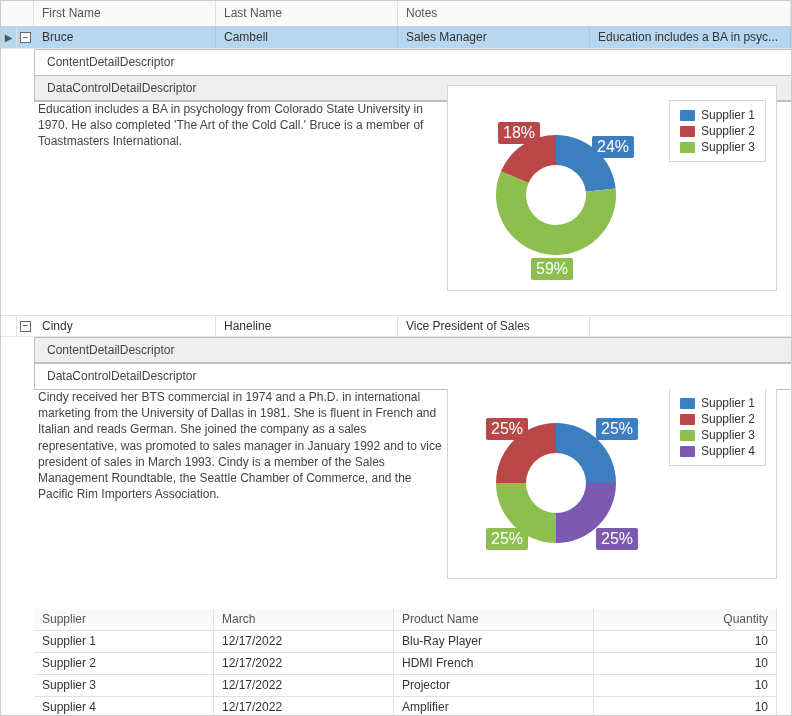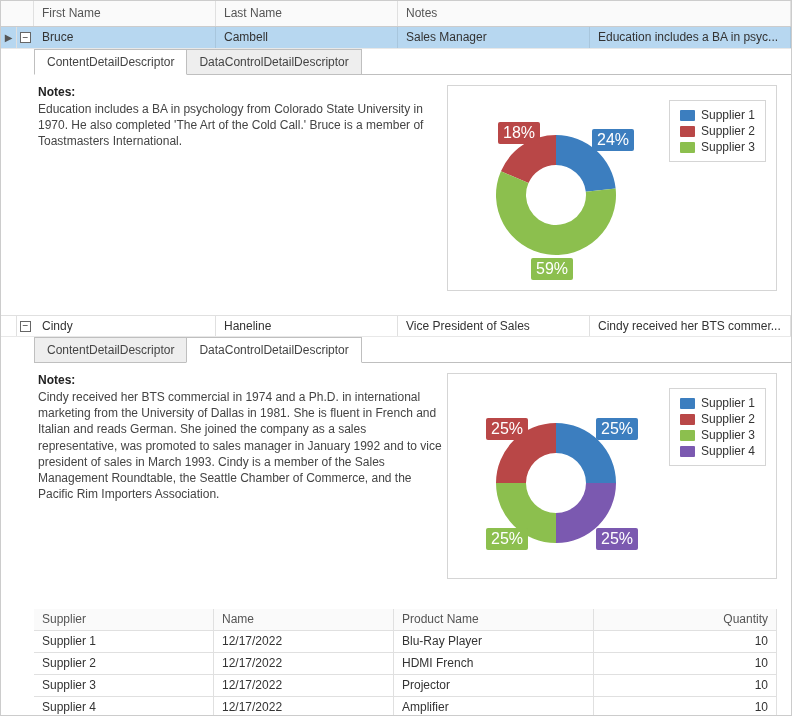--- a/index.html
+++ b/index.html
@@ -77,20 +77,21 @@
   .cell-title { width: 192px; }
   .cell-notes { flex: 1; padding-right:10px;}
   .row.selected .cell { border-right: 1px solid rgba(0,0,0,0.08); }
 
   .detail {
     padding: 0 0 14px 33px;
   }
   .tabs {
     display: flex;
     height: 26px;
+    flex-direction: column;
   }
   .tab {
     padding: 5px 12px;
     border: 1px solid #bfbfbf;
     border-bottom: 1px solid #bfbfbf;
     background: #eee;
     color: #444;
     margin-right: -1px;
     cursor: pointer;
     position: relative;
@@ -205,21 +206,21 @@
     <div class="chart-card">
       <div class="donut-wrap">
         <svg viewBox="0 0 200 180" width="200" height="180">
           <g transform="translate(100,95)">
 
             <path d="M0,-60 A60,60 0 0,1 59.65,-6.48 L29.82,-3.24 A30,30 0 0,0 0,-30 Z" fill="#3c7ebf"></path>
             <path d="M0,-60 A60,60 0 0,0 -55.08,-23.78 L-27.54,-11.89 A30,30 0 0,1 0,-30 Z" fill="#b94747"></path>
             <path d="M-55.08,-23.78 A60,60 0 1,0 59.65,-6.48 L29.82,-3.24 A30,30 0 1,1 -27.54,-11.89 Z" fill="#8cbf4e"></path>
           </g>
         </svg>
-        <div class="label-badge c-blue" style="left:136px; top:29px;">24%</div>
+        <div class="label-badge c-blue" style="left:136px; top:36px;">24%</div>
         <div class="label-badge c-red" style="left:42px;  top:22px;">18%</div>
         <div class="label-badge c-green" style="left:75px;  top:158px;">59%</div>
       </div>
       <div class="legend">
         <div class="legend-item">
             <span class="legend-swatch c-blue"></span>
             <span>Supplier 1</span>
           </div>
         <div class="legend-item">
             <span class="legend-swatch c-red"></span>
@@ -235,21 +236,20 @@
 </div>
 
 <div class="row" style="border-top:1px solid #e0e0e0;">
   <div class="marker"></div>
   <div class="expander">
     <div class="exp-box">−</div>
   </div>
   <div class="cell cell-first">Cindy</div>
   <div class="cell cell-last">Haneline</div>
   <div class="cell cell-title">Vice President of Sales</div>
-  <div class="cell cell-notes">Cindy received her BTS commer...</div>
 </div>
 
 <div class="detail">
   <div class="tabs">
     <div class="tab">ContentDetailDescriptor</div>
     <div class="tab active">DataControlDetailDescriptor</div>
     <div class="tabs-filler"></div>
   </div>
   <div class="detail-body">
     <div class="notes-block">
@@ -289,21 +289,21 @@
             <span>Supplier 4</span>
           </div>
       </div>
     </div>
   </div>
 </div>
 
 <div class="sub-table">
   <div class="sub-header">
     <div class="scell sc-sup">Supplier</div>
-    <div class="scell sc-date">Name</div>
+    <div class="scell sc-date">March</div>
     <div class="scell sc-prod">Product Name</div>
     <div class="scell sc-qty">Quantity</div>
   </div>
   <div class="sub-row">
     <div class="scell sc-sup">Supplier 1</div>
     <div class="scell sc-date">12/17/2022</div>
     <div class="scell sc-prod">Blu-Ray Player</div>
     <div class="scell sc-qty">10</div>
   </div>
   <div class="sub-row">

